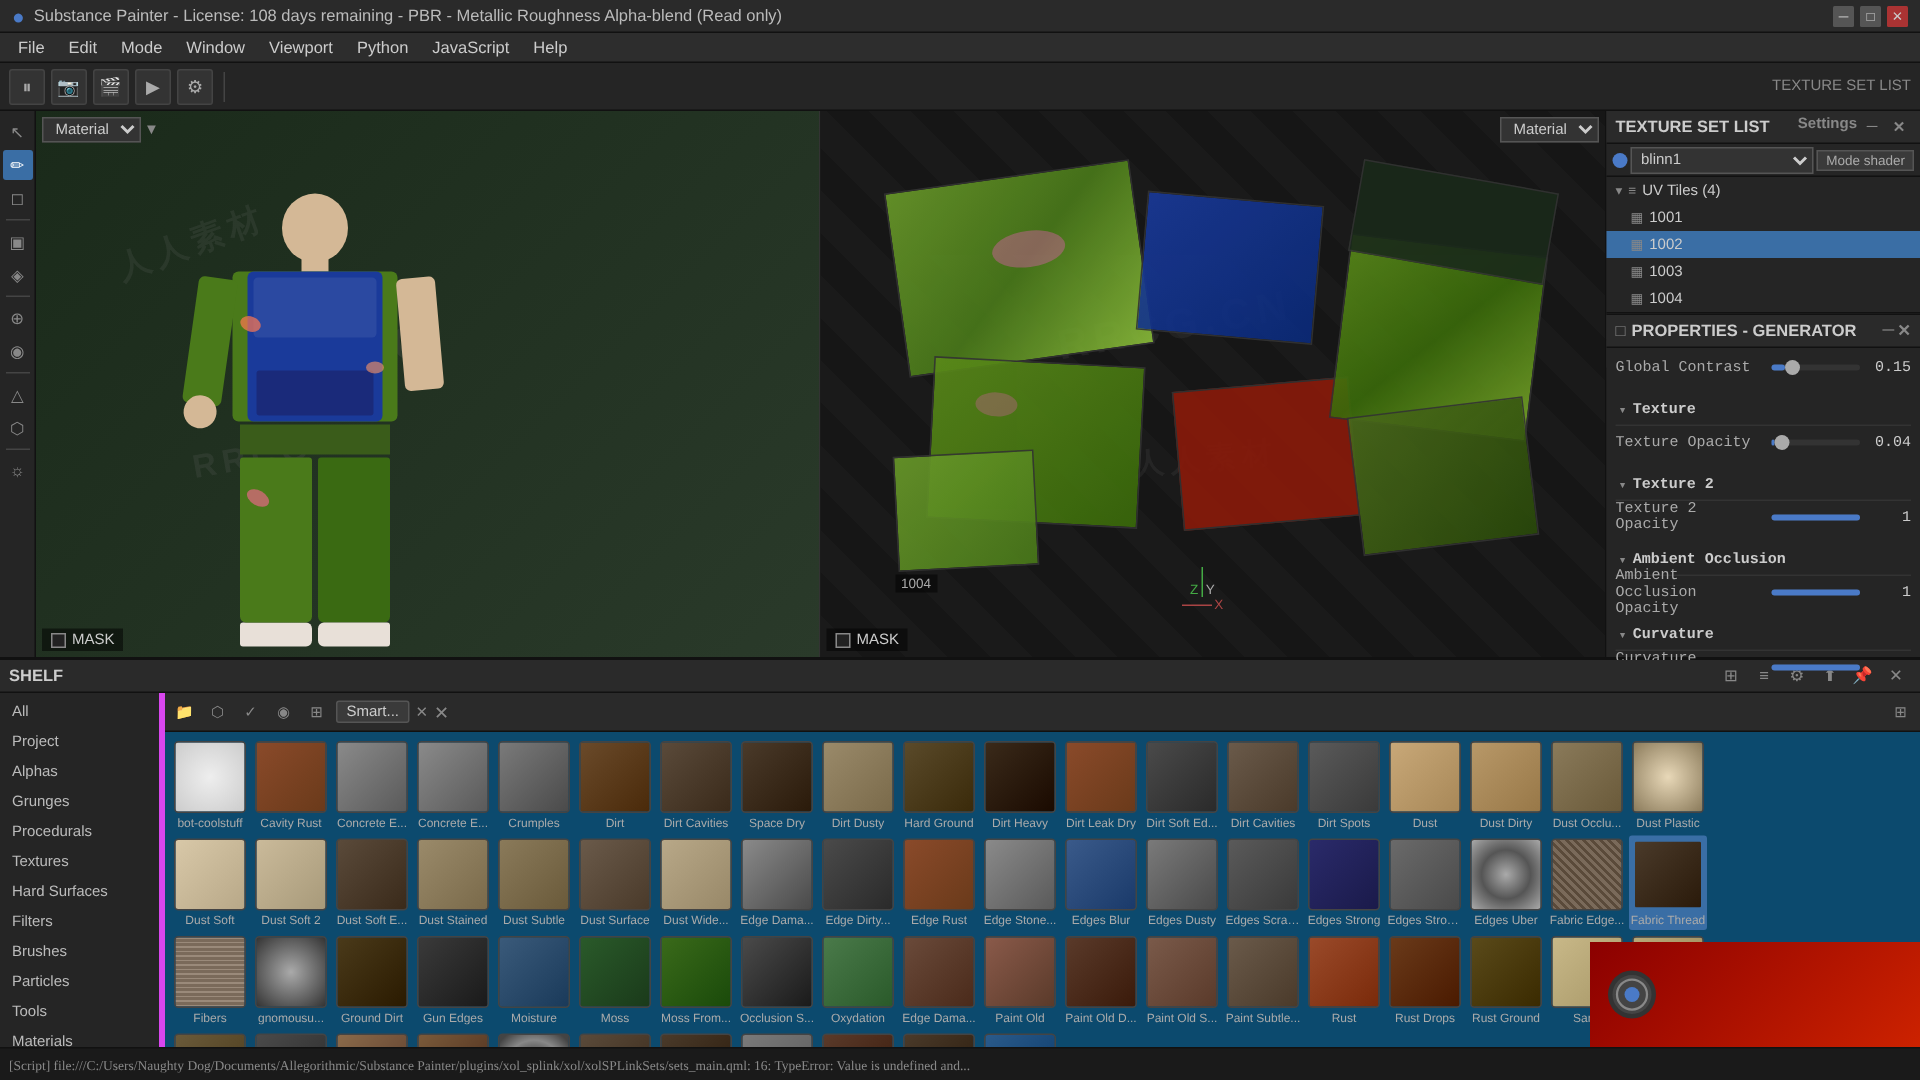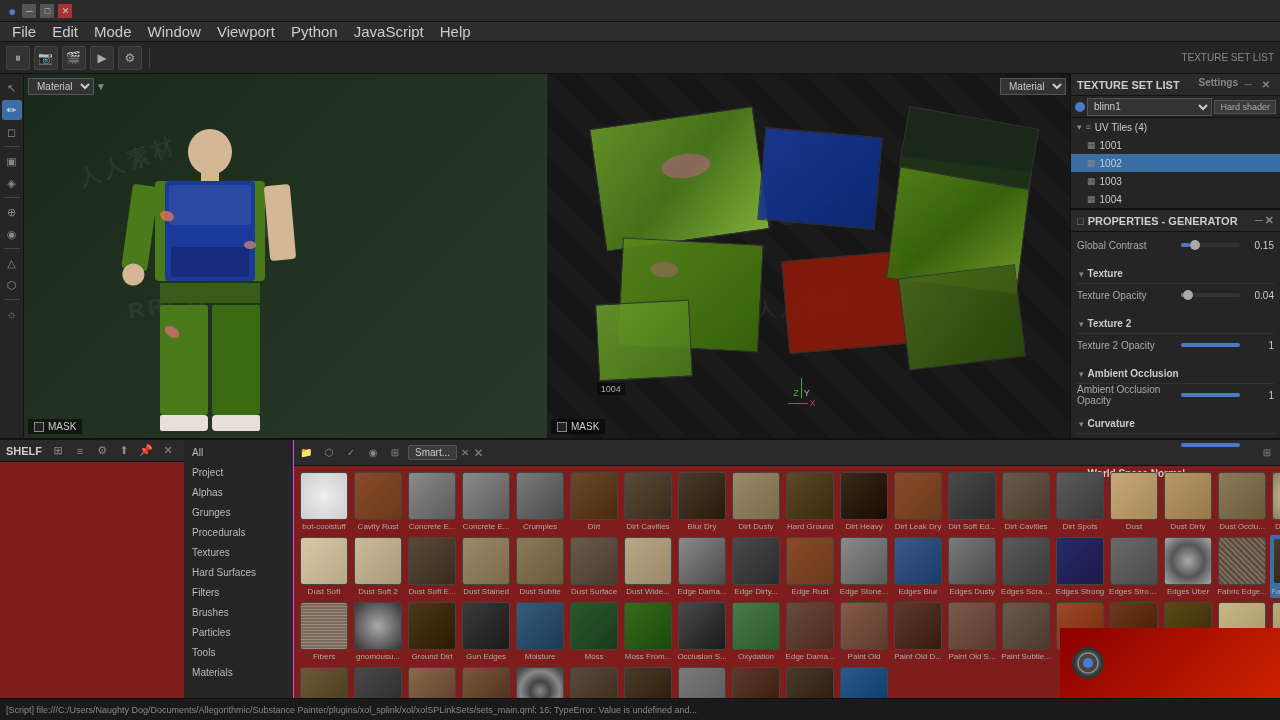--- a/index.html
+++ b/index.html
@@ -54,21 +54,21 @@
       align-items: center;
       padding: 0 4px;
       border-bottom: 1px solid #111;
     }
     .menu-item {
       padding: 0 8px;
       height: 100%;
       display: flex;
       align-items: center;
       cursor: pointer;
-      font-size: 15px;
+      font-size: 11px;
       color: #ccc;
     }
 
     
     #toolbar {
       height: 32px;
       background: #252525;
       display: flex;
       align-items: center;
       padding: 0 6px;
@@ -394,20 +394,21 @@
       align-items: center;
       padding: 0 6px;
       border-bottom: 1px solid #111;
       font-size: 11px;
       font-weight: bold;
       color: #ccc;
       gap: 4px;
     }
     .prop-section {
       padding: 4px 6px;
+      font-family: Liberation Mono, monospace;
     }
     .prop-row {
       display: flex;
       align-items: center;
       height: 18px;
       gap: 4px;
       margin-bottom: 2px;
     }
     .prop-label {
       font-size: 10px;
@@ -453,22 +454,22 @@
       margin-bottom: 2px;
     }
     .prop-cat-arrow { color: #888; font-size: 9px; }
     .prop-cat-label { font-size: 10px; font-weight: bold; color: #ccc; }
 
     
     #bottom-area {
       height: 260px;
       border-top: 2px solid #111;
       display: flex;
-      flex-direction: row;
-      background: #7f1d1d;
+      flex-direction: column;
+      background: #0c4a6e;
     }
     #shelf-header {
       height: 22px;
       background: #2a2a2a;
       display: flex;
       align-items: center;
       padding: 0 6px;
       border-bottom: 1px solid #111;
       gap: 6px;
     }
@@ -497,21 +498,21 @@
     #shelf-content {
       display: flex;
       flex: 1;
       overflow: hidden;
     }
 
     
     #shelf-sidebar {
       width: 110px;
       background: #252525;
-      border-right: 1px solid #d946ef;
+      border-right: 4px solid #d946ef;
       overflow-y: auto;
       padding: 2px 0;
     }
     .shelf-cat {
       height: 20px;
       display: flex;
       align-items: center;
       padding: 0 8px;
       cursor: pointer;
       font-size: 10px;
@@ -753,20 +754,21 @@
     .gt-subtle { background: linear-gradient(135deg, #7a7a7a, #5a5a5a); }
     .gt-surfr { background: linear-gradient(135deg, #5a3a2a, #3a1a0a); }
     .gt-surfworm { background: linear-gradient(135deg, #4a3a2a, #2a1a0a); }
     .gt-water { background: linear-gradient(135deg, #2a5a8a, #0a3a6a); }
   </style>
 </head>
 <body>
 
 <div id="titlebar">
   <span style="margin-right:6px;font-size:14px;color:#4a7ac7;">●</span>
+  <span class="title">Substance Painter - License: 108 days remaining - PBR - Metallic Roughness Alpha-blend (Read only)</span>
   <div class="win-controls">
     <div class="win-btn">─</div>
     <div class="win-btn">□</div>
     <div class="win-btn" style="background:#aa3333;">✕</div>
   </div>
 </div>
 
 <div id="menubar">
   <div class="menu-item">File</div>
   <div class="menu-item">Edit</div>
@@ -922,21 +924,21 @@
           <div class="panel-ctrl-btn">─</div>
           <div class="panel-ctrl-btn">✕</div>
         </div>
       </div>
 
       <div class="material-row">
         <div class="material-dot"></div>
         <select class="mat-select">
           <option>blinn1</option>
         </select>
-        <button class="main-shader-btn">Hard shader</button>
+        <button class="main-shader-btn">Mode shader</button>
       </div>
 
       <div class="tree-item">
         <span class="tree-arrow">▾</span>
         <span class="tree-icon">≡</span>
         <span class="tree-label">UV Tiles (4)</span>
       </div>
       <div class="tree-item tree-indent">
         <span class="tree-icon">▦</span>
         <span class="tree-label">1001</span>
@@ -1161,21 +1163,21 @@
             <div class="grid-item">
               <div class="grid-thumb gt-dirt"></div>
               <div class="grid-label">Dirt</div>
             </div>
             <div class="grid-item">
               <div class="grid-thumb gt-dirc"></div>
               <div class="grid-label">Dirt Cavities</div>
             </div>
             <div class="grid-item">
               <div class="grid-thumb gt-dird"></div>
-              <div class="grid-label">Blur Dry</div>
+              <div class="grid-label">Space Dry</div>
             </div>
             <div class="grid-item">
               <div class="grid-thumb gt-dusty"></div>
               <div class="grid-label">Dirt Dusty</div>
             </div>
             <div class="grid-item">
               <div class="grid-thumb gt-ground"></div>
               <div class="grid-label">Hard Ground</div>
             </div>
             <div class="grid-item">
@@ -1405,21 +1407,21 @@
             <div class="grid-item">
               <div class="grid-thumb gt-water"></div>
             </div>
           </div>
         </div>
     </div>
   </div>
 </div>
 
 <div id="statusbar">
-  <span style="overflow:hidden;text-overflow:ellipsis;white-space:nowrap;max-width:1050px;">[Script] file:///C:/Users/Naughty Dog/Documents/Allegorithmic/Substance Painter/plugins/xol_splink/xol/xolSPLinkSets/sets_main.qml: 16: TypeError: Value is undefined and...</span>
+  <span style="overflow:hidden;text-overflow:ellipsis;white-space:nowrap;max-width:1050px;font-family:Liberation Serif, serif;">[Script] file:///C:/Users/Naughty Dog/Documents/Allegorithmic/Substance Painter/plugins/xol_splink/xol/xolSPLinkSets/sets_main.qml: 16: TypeError: Value is undefined and...</span>
 </div>
 
 <div id="brand-badge">
   <div class="brand-logo">
     <svg width="30" height="30" viewBox="0 0 30 30">
       <circle cx="15" cy="15" r="13" fill="#444"></circle>
       <circle cx="15" cy="15" r="10" fill="none" stroke="#888" stroke-width="1.5"></circle>
       <circle cx="15" cy="15" r="5" fill="#4a7ac7"></circle>
     </svg>
   </div>

